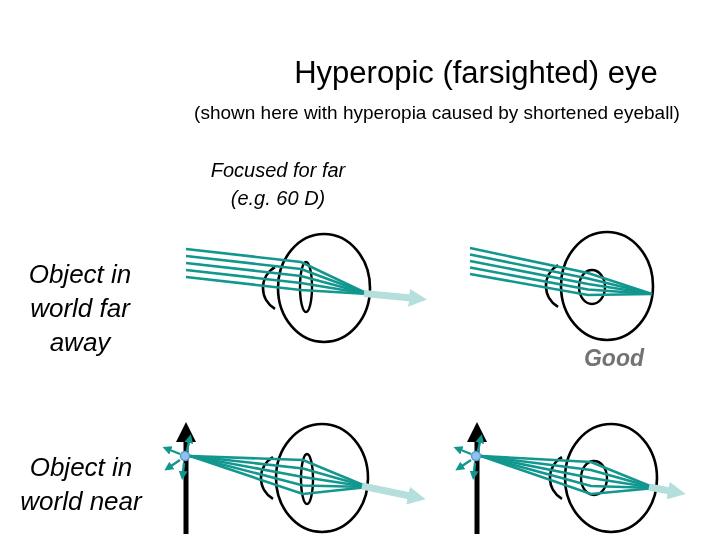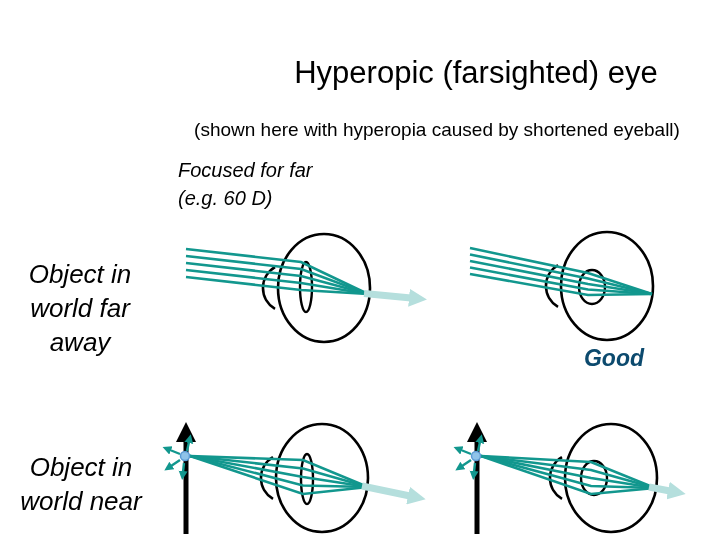--- a/index.html
+++ b/index.html
@@ -1,30 +1,30 @@
 <!DOCTYPE html>
 <html><head>
 <meta charset="utf-8">
 <style>
   html,body{margin:0;padding:0;background:#fff;}
   .canvas{position:relative;width:720px;height:540px;background:#fff;overflow:hidden;
           font-family:"Liberation Sans","DejaVu Sans",sans-serif;color:#000;margin-top:36px;}
   .abs{position:absolute;}
   .title{top:20px;left:200px;width:552px;text-align:center;font-size:31px;line-height:34px;}
-  .subtitle{top:82px;left:157px;width:560px;text-align:center;font-size:19px;line-height:24px;}
-  .colhead{top:120px;width:200px;text-align:left;font-style:italic;font-size:20px;
+  .subtitle{top:65px;left:157px;width:560px;text-align:center;font-size:19px;line-height:24px;}
+  .colhead{top:120px;width:200px;text-align:center;font-style:italic;font-size:20px;
            line-height:28px;white-space:pre-line;}
   .colhead.c1{left:178px;}
   .colhead.c2{left:492px;}
   .rowhead{width:142px;text-align:center;font-style:italic;font-size:26px;
            line-height:34px;white-space:pre-line;}
   .rowhead.r1{left:9px;top:221px;}
   .rowhead.r2{left:10px;top:414px;}
   .good{left:564px;top:309px;width:100px;text-align:center;font-style:italic;
-        font-weight:bold;font-size:23px;color:#0c4a6e;}
+        font-weight:bold;font-size:23px;color:#737373;}
   svg{position:absolute;left:0;top:0;}
 </style>
 </head>
 <body>
 
 <div class="canvas">
 
   <svg width="720" height="540" viewBox="0 0 720 540">
     <defs>
       <marker id="paleHead" markerUnits="userSpaceOnUse" markerWidth="20" markerHeight="18" refX="2" refY="9" orient="auto">

